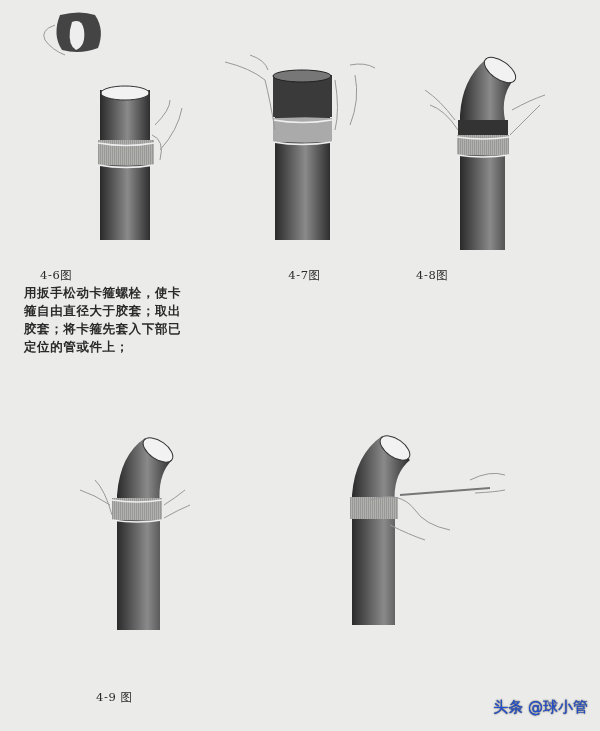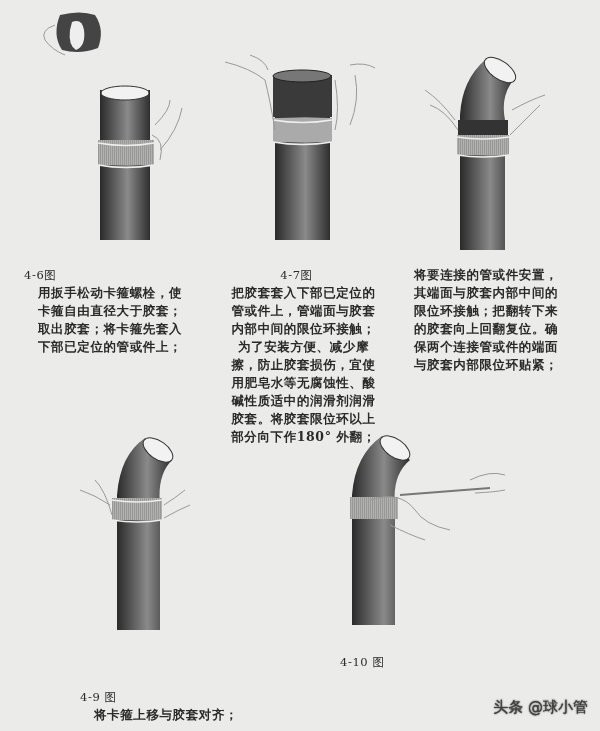--- a/index.html
+++ b/index.html
@@ -5,25 +5,25 @@
     html, body { margin: 0; padding: 0; }
     body {
       width: 600px; height: 731px; overflow: hidden;
       background: #ebebea;
       font-family: "DejaVu Serif", "Liberation Serif", serif;
       color: #2a2a2a;
       position: relative;
     }
     .fig { position: absolute; }
     .caption { position: absolute; font-size: 12.5px; line-height: 18px; font-weight: bold; letter-spacing: 0.6px; }
-    .caption .num { font-weight: normal; font-size: 11.5px; display: block; }
-    .caption .body { display: block; margin-left: 14px; }
+    .caption .num { font-weight: normal; font-size: 11.5px; display: block; margin-left: 16px; }
+    .caption .body { display: block; }
     .watermark {
       position: absolute; right: 12px; bottom: 14px;
-      font-family: "DejaVu Sans", sans-serif; font-size: 15px; color: #404040;
+      font-family: "DejaVu Sans", sans-serif; font-size: 15px; color: #1d4ed8;
       text-shadow: 0 0 2px #555, 0 0 1px #333;
       text-align: right;
     }
     svg { overflow: visible; }
   </style>
 </head>
 <body>
 
 <svg width="0" height="0" style="position:absolute">
   <defs>
@@ -92,29 +92,26 @@
   <path d="M40,70 Q70,60 85,80 Q95,95 120,100 M60,95 Q80,105 95,110" stroke="#999" fill="none"></path>
 </svg>
 
 <div class="caption" style="left:24px;top:266px;width:160px;">
   <span class="num">4-6图</span>
   <span class="body">用扳手松动卡箍螺栓，使卡箍自由直径大于胶套；取出胶套；将卡箍先套入下部已定位的管或件上；</span>
 </div>
 
 <div class="caption" style="left:214px;top:266px;width:165px;text-align:center;">
   <span class="num">4-7图</span>
-  <span class="body">把胶套套入下部已定位的管或件上，管端面与胶套内部中间的限位环接触；为了安装方便、减少摩擦，防止胶套损伤，宜使用肥皂水等无腐蚀性、酸碱性质适中的润滑剂润滑胶套。将胶套限位环以上部分向下作180° 外翻；</span>
 </div>
 
 <div class="caption" style="left:400px;top:266px;width:160px;">
-  <span class="body">将要连接的管或件安置，其端面与胶套内部中间的限位环接触；把翻转下来的胶套向上回翻复位。确保两个连接管或件的端面与胶套内部限位环贴紧；</span>
+  <span class="num">4-8图</span>
 </div>
 
 <div class="caption" style="left:80px;top:688px;width:200px;">
   <span class="num">4-9 图</span>
-  <span class="body">将卡箍上移与胶套对齐；</span>
 </div>
 
 <div class="caption" style="left:340px;top:653px;width:225px;">
-  <span class="num">4-10 图</span>
 </div>
 
 <div class="watermark">头条 @球小管</div>
 
 </body></html>

